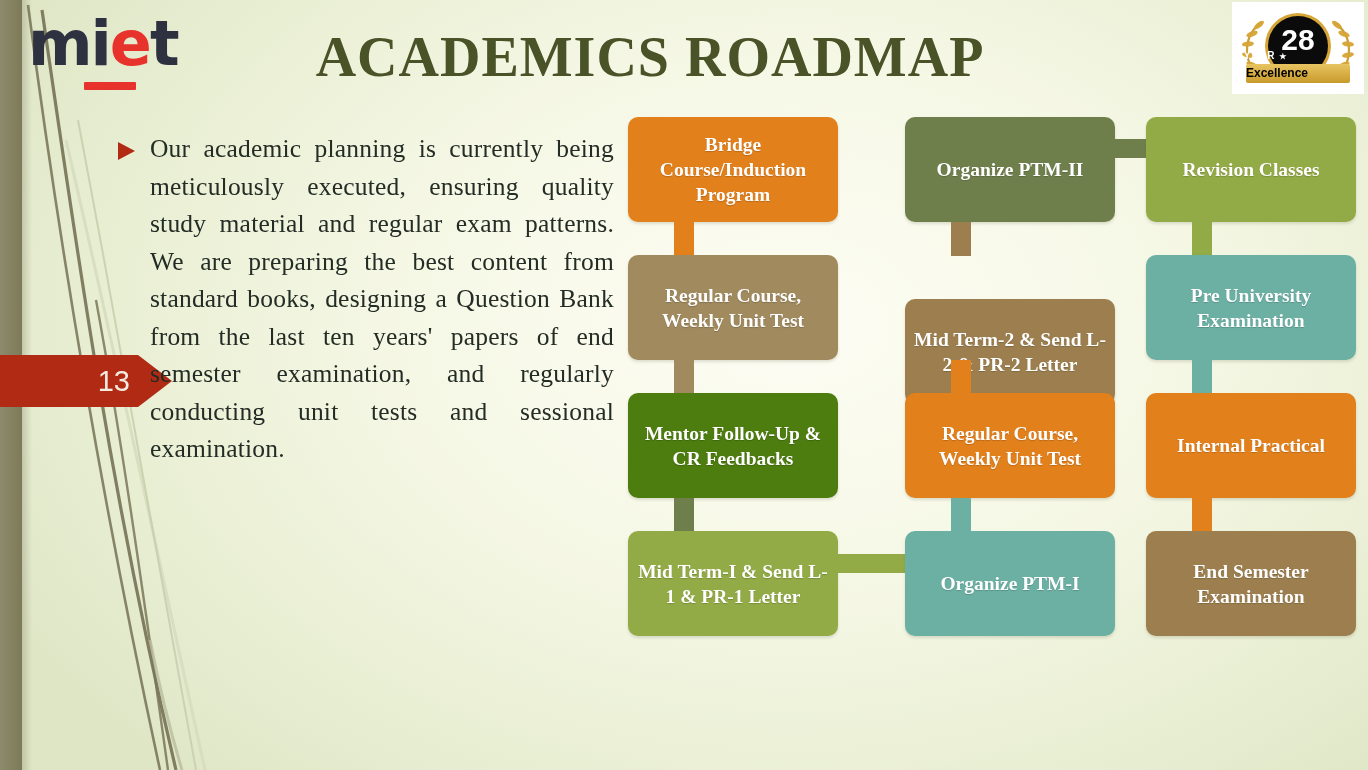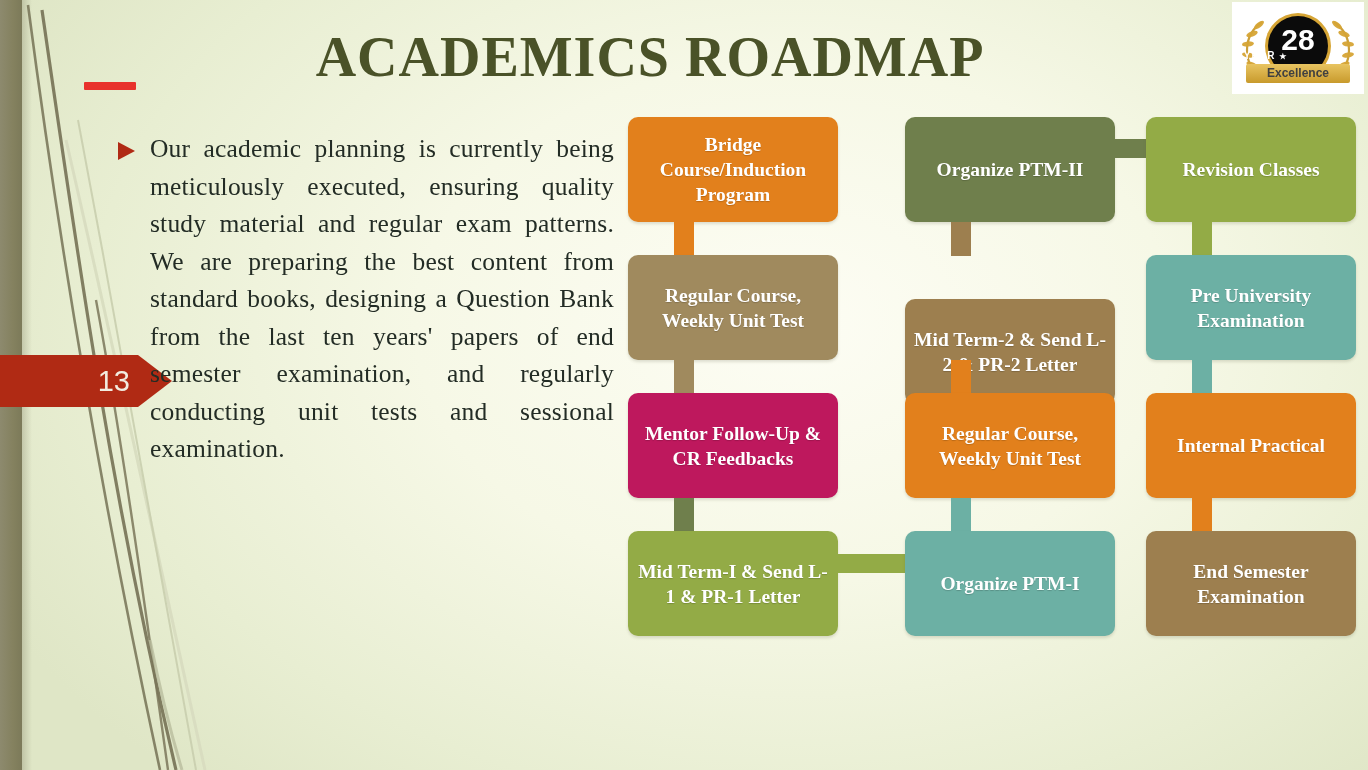--- a/index.html
+++ b/index.html
@@ -126,20 +126,21 @@
   <path d="M 42 10 C 78 260, 112 500, 176 770" stroke="#6e6a4e" stroke-width="3.2" fill="none" opacity="0.85"></path>
   <path d="M 28 5 C 64 280, 106 520, 160 770" stroke="#6e6a4e" stroke-width="2.6" fill="none" opacity="0.8"></path>
   <path d="M 96 300 C 120 430, 140 570, 168 770" stroke="#7a7559" stroke-width="2.4" fill="none" opacity="0.85"></path>
   <path d="M 150 640 C 160 690, 170 730, 182 770" stroke="#b9bd9e" stroke-width="3" fill="none" opacity="0.8"></path>
 </svg>
 
 <div id="left-band"></div>
 <div id="left-band-shadow"></div>
 
 <div id="logo">
+  <div id="logo-text"><span>mi</span><span class="red">e</span><span>t</span></div>
   <div id="logo-underline"></div>
 </div>
 
 <div id="page-title">ACADEMICS ROADMAP</div>
 
 <div id="badge">
   <svg width="132" height="92" viewBox="0 0 132 92">
 
     <g stroke="#c79a2e" stroke-width="2.2" fill="none" opacity="0.95">
       <path d="M30 20 C 10 34, 10 62, 30 76"></path>
@@ -164,41 +165,41 @@
     <circle cx="66" cy="44" r="30" fill="#0b0b0b"></circle>
   </svg>
   <div style="position:absolute;left:0;top:0;width:132px;height:92px;">
     <div style="position:absolute;left:0;top:23px;width:132px;text-align:center;color:#ffffff;font-family:'Liberation Sans',sans-serif;font-weight:bold;font-size:30px;line-height:30px;">28</div>
     <div style="position:absolute;left:0;top:48px;width:132px;text-align:left;color:#ffffff;font-family:'Liberation Sans',sans-serif;font-weight:bold;font-size:10px;letter-spacing:1px;">
       <span style="font-size:8px;">★</span>
       <span>YEAR</span>
       <span style="font-size:8px;">★</span>
     </div>
     <div style="position:absolute;left:14px;top:62px;width:104px;height:19px;background:linear-gradient(180deg,#e8c461,#c89a2c);border-radius:2px;"></div>
-    <div style="position:absolute;left:14px;top:64px;width:104px;text-align:center;color:#404040;font-family:'Liberation Sans',sans-serif;font-weight:bold;font-size:12px;line-height:15px;">Excellence</div>
+    <div style="position:absolute;left:14px;top:64px;width:104px;text-align:left;color:#000000;font-family:'Liberation Sans',sans-serif;font-weight:bold;font-size:12px;line-height:15px;">Excellence</div>
   </div>
 </div>
 
 <div id="page-arrow">
   <span id="page-arrow-num">13</span>
 </div>
 
 <div id="body-block">
   <span id="bullet-marker"></span>
   <div id="body-text">Our academic planning is currently being meticulously executed, ensuring quality study material and regular exam patterns. We are preparing the best content from standard books, designing a Question Bank from the last ten years' papers of end semester examination, and regularly conducting unit tests and sessional examination.</div>
 </div>
 
 <div id="flow">
 
   <div class="col c0">
     <div class="node r0" style="background: rgb(226, 128, 28);">Bridge Course/Induction Program</div>
     <div class="vconn v0" style="background: rgb(226, 128, 28);"></div>
     <div class="node r1" style="background: rgb(160, 138, 94);">Regular Course, Weekly Unit Test</div>
     <div class="vconn v1" style="background: rgb(160, 138, 94);"></div>
-    <div class="node r2" style="background: #be185d;">Mentor Follow-Up &amp; CR Feedbacks</div>
+    <div class="node r2" style="background: #4d7c0f;">Mentor Follow-Up &amp; CR Feedbacks</div>
     <div class="vconn v2" style="background: rgb(111, 127, 76);"></div>
     <div class="node r3" style="background: rgb(147, 171, 70);">Mid Term-I &amp; Send L-1 &amp; PR-1 Letter</div>
     <div class="hconn" id="hconn-bottom" style="background: rgb(147, 171, 70);"></div>
   </div>
 
   <div class="col c1">
     <div class="node r0" style="background: rgb(111, 127, 76);">Organize PTM-II</div>
     <div class="vconn v0" style="background: rgb(157, 127, 79);"></div>
     <div class="node r1" style="background: rgb(157, 127, 79); margin-top: 44px;">Mid Term-2 &amp; Send L-2 &amp; PR-2 Letter</div>
     <div class="vconn v1" style="background: rgb(226, 128, 28);"></div>

